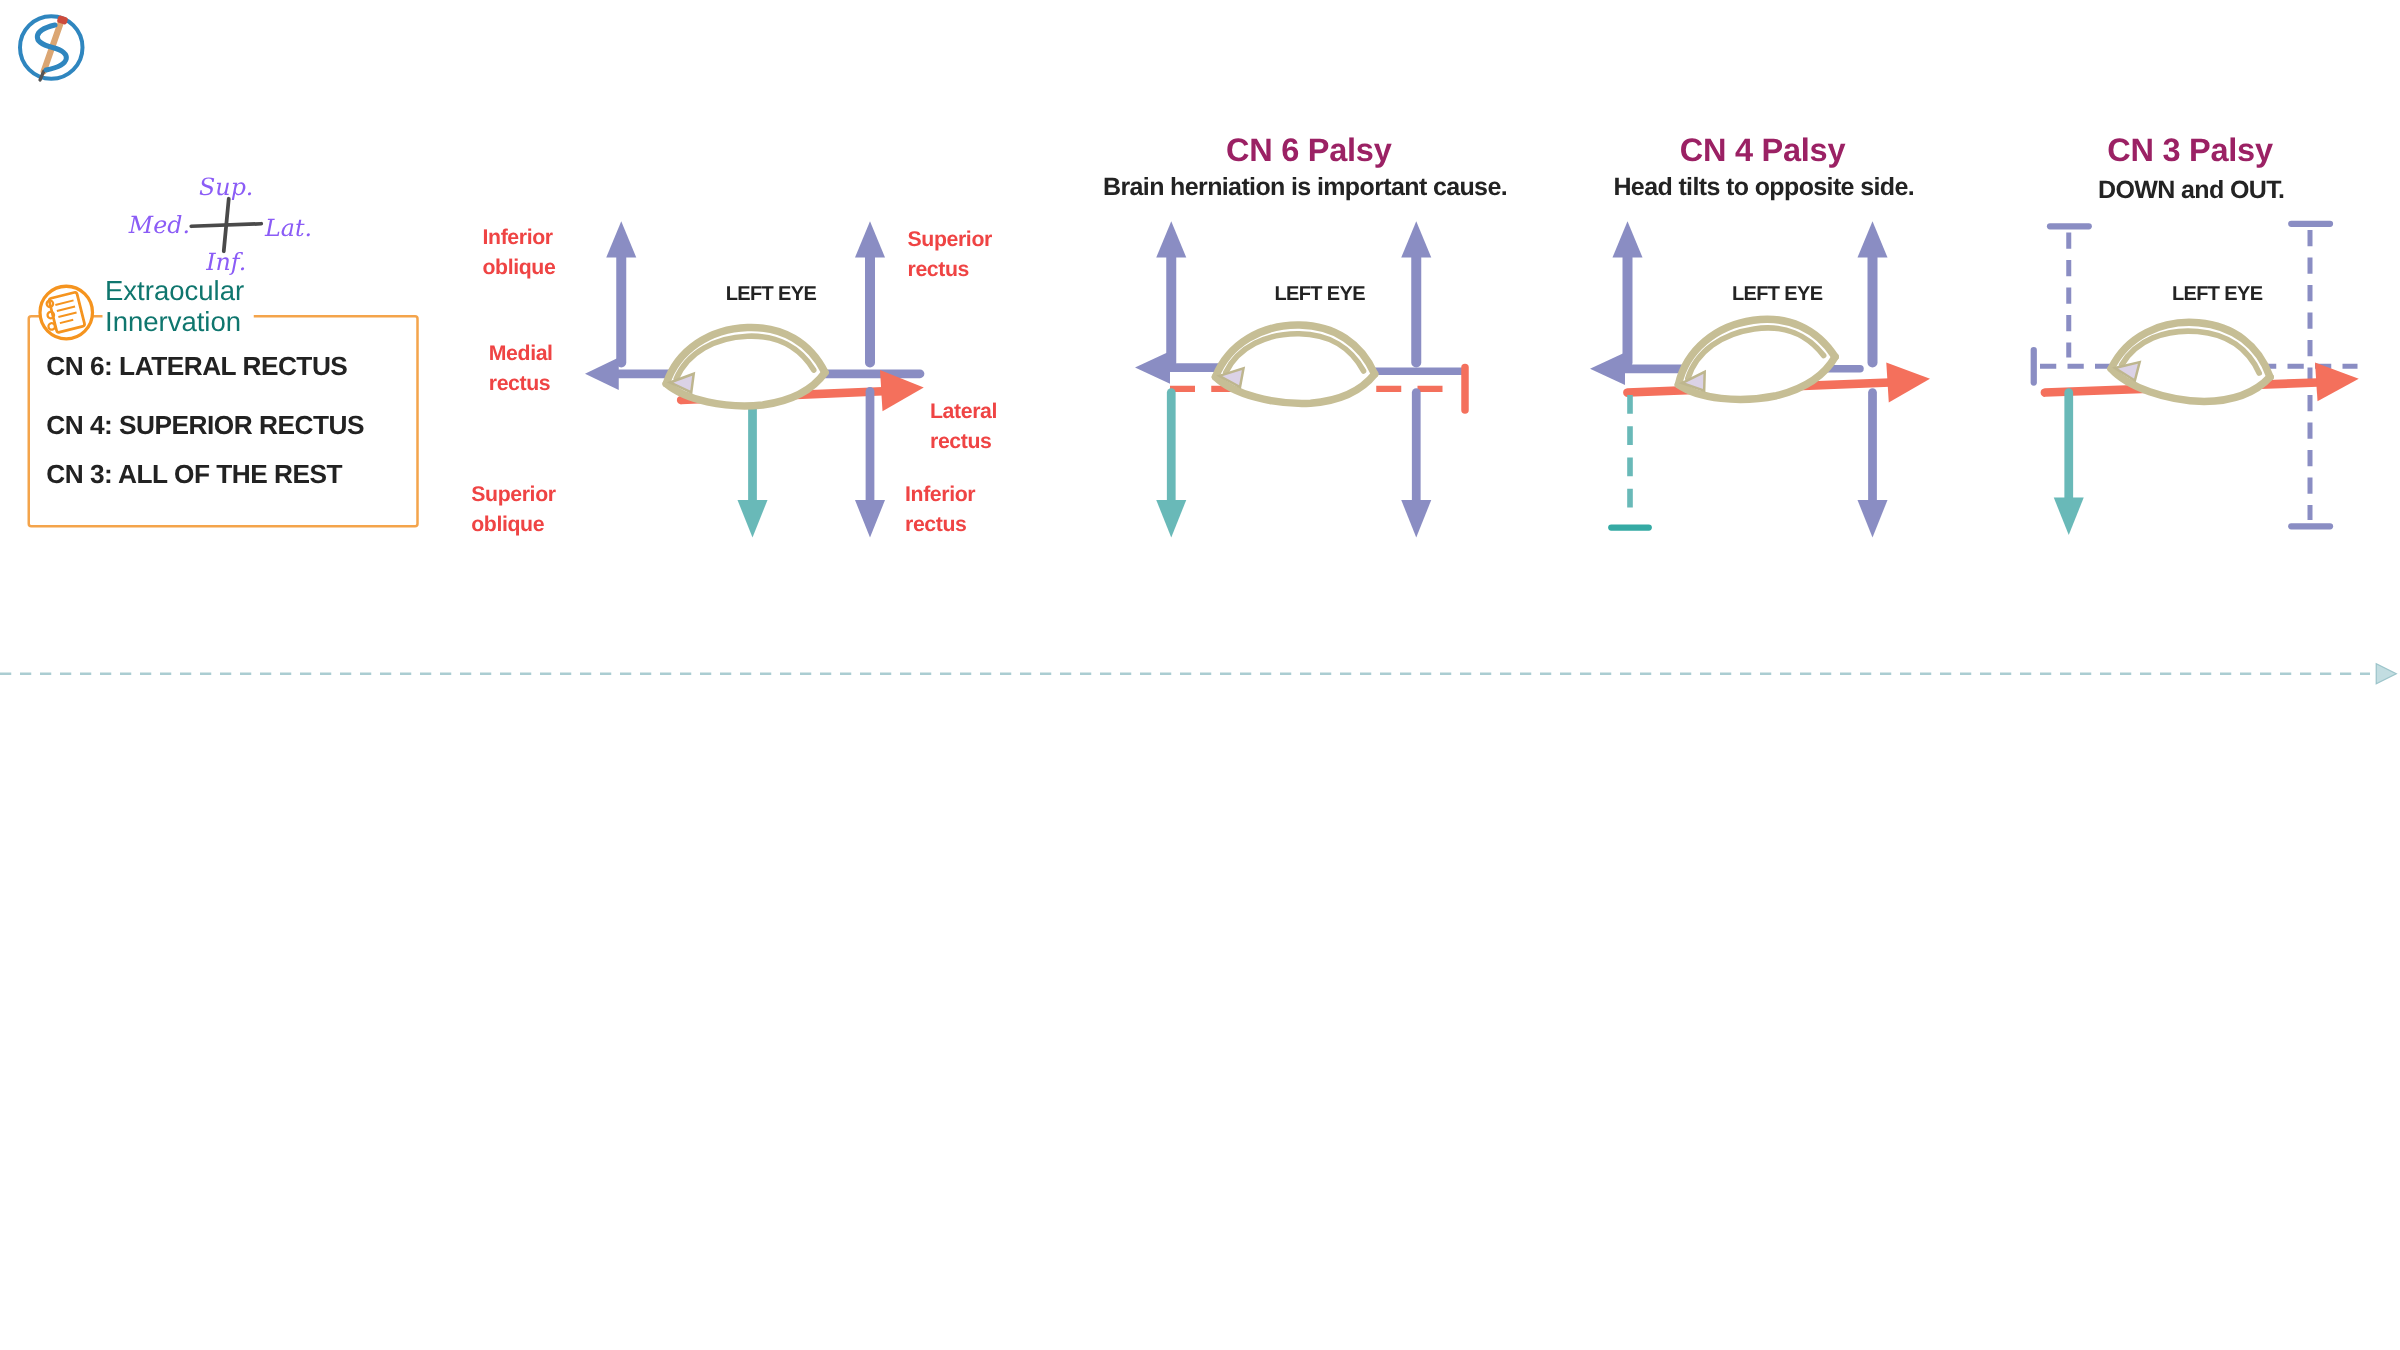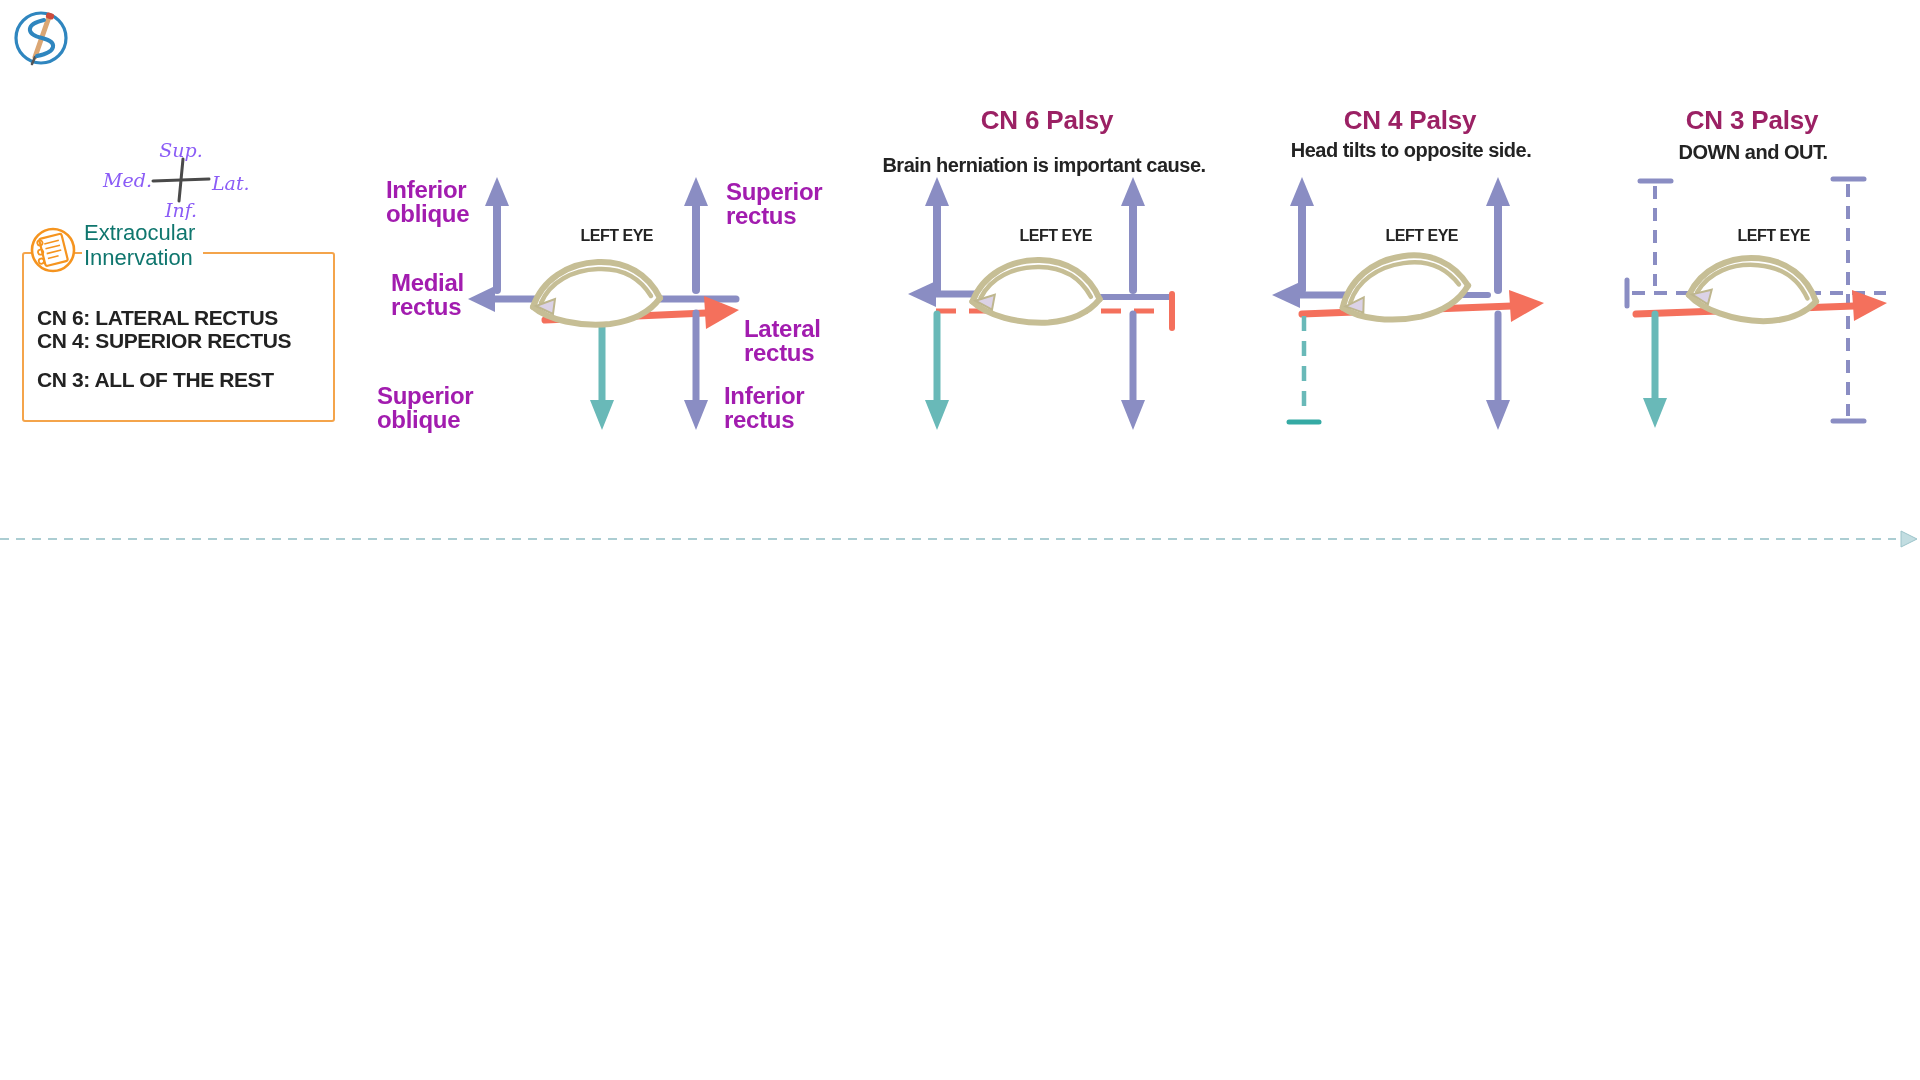--- a/index.html
+++ b/index.html
@@ -4,21 +4,21 @@
 <style>
   html,body{margin:0;padding:0;background:#fff;}
   #page{position:relative;width:1920px;height:1080px;background:#ffffff;overflow:hidden;
         font-family:"Liberation Sans",sans-serif;}
   svg{display:block;}
   .abs{position:absolute;}
   .lbl{position:absolute;white-space:pre-line;color:#232323;z-index:2;}
   .ttl{color:#9b2164;font-weight:bold;font-size:26px;line-height:28px;text-align:center;
        letter-spacing:-0.2px;}
   .sub{font-size:20px;font-weight:bold;text-align:center;letter-spacing:-0.5px;line-height:22px;}
-  .muscle{font-size:24px;line-height:24px;letter-spacing:-0.3px;font-weight:bold;color:#a21caf;}
+  .muscle{font-size:17px;line-height:24px;letter-spacing:-0.3px;font-weight:bold;color:#ef4444;}
   .eyelbl{font-size:16px;font-weight:bold;letter-spacing:-0.5px;text-align:right;width:110px;}
   .legendtitle{font-size:22px;font-weight:normal;color:#0f766e;line-height:25px;background:#fff;
        padding:0 8px 2px 2px;z-index:3;}
   .legenditem{font-size:21px;font-weight:bold;letter-spacing:-0.4px;color:#222;}
   .compass{font-style:italic;font-family:"DejaVu Serif",serif;font-size:19px;color:#8b5cf6;}
   .legendbox{position:absolute;left:22px;top:252px;width:309px;height:166px;
        border:2px solid #f4a44b;border-radius:3px;z-index:1;}
 </style>
 </head>
 <body>
@@ -44,26 +44,26 @@
   <svg class="abs" style="left:28px;top:225px;z-index:3" width="50" height="50" viewBox="0 0 50 50">
     <circle cx="25" cy="25" r="21" fill="#fff" stroke="#f5941f" stroke-width="2.6"></circle>
     <g transform="rotate(-14 25 25)">
       <rect x="14" y="11" width="23" height="28" rx="2" fill="#fff" stroke="#f5941f" stroke-width="2.2"></rect>
       <path d="M18,17 h15 M18,22 h15 M18,27 h15 M18,32 h11" stroke="#f5941f" stroke-width="1.6"></path>
       <circle cx="14" cy="15" r="2.6" fill="none" stroke="#f5941f" stroke-width="1.8"></circle>
       <circle cx="12.5" cy="24" r="2.6" fill="none" stroke="#f5941f" stroke-width="1.8"></circle>
       <circle cx="11" cy="33" r="2.6" fill="none" stroke="#f5941f" stroke-width="1.8"></circle>
     </g>
   </svg>
-  <div class="lbl legenditem" style="left:37px;top:306px">CN 6: LATERAL RECTUS</div>
+  <div class="lbl legenditem" style="left:37px;top:282px">CN 6: LATERAL RECTUS</div>
   <div class="lbl legenditem" style="left:37px;top:329px">CN 4: SUPERIOR RECTUS</div>
   <div class="lbl legenditem" style="left:37px;top:368px">CN 3: ALL OF THE REST</div>
 
   <div class="lbl ttl" style="left:947px;top:106px;width:200px">CN 6 Palsy</div>
-  <div class="lbl sub" style="left:858px;top:154px;width:372px">Brain herniation is important cause.</div>
+  <div class="lbl sub" style="left:858px;top:139px;width:372px">Brain herniation is important cause.</div>
   <div class="lbl ttl" style="left:1310px;top:106px;width:200px">CN 4 Palsy</div>
   <div class="lbl sub" style="left:1267px;top:139px;width:288px">Head tilts to opposite side.</div>
   <div class="lbl ttl" style="left:1652px;top:106px;width:200px">CN 3 Palsy</div>
   <div class="lbl sub" style="left:1673px;top:141px;width:160px">DOWN and OUT.</div>
 
   <div class="lbl muscle" style="left:386px;top:178px">Inferior
 oblique</div>
   <div class="lbl muscle" style="left:726px;top:180px">Superior
 rectus</div>
   <div class="lbl muscle" style="left:391px;top:271px">Medial

